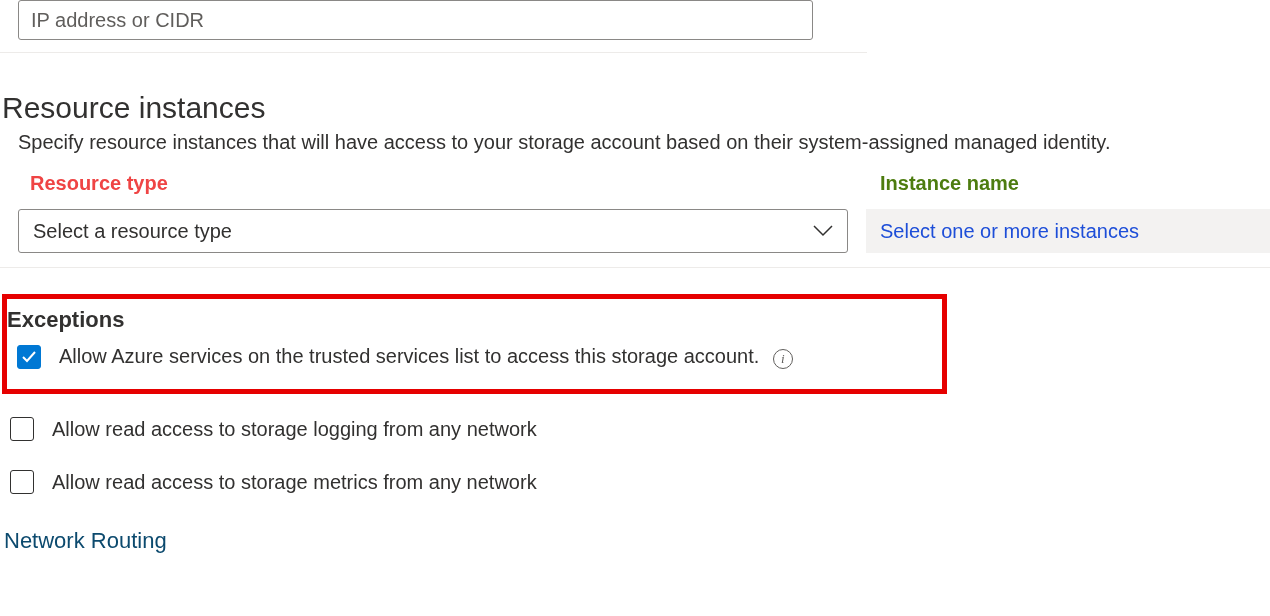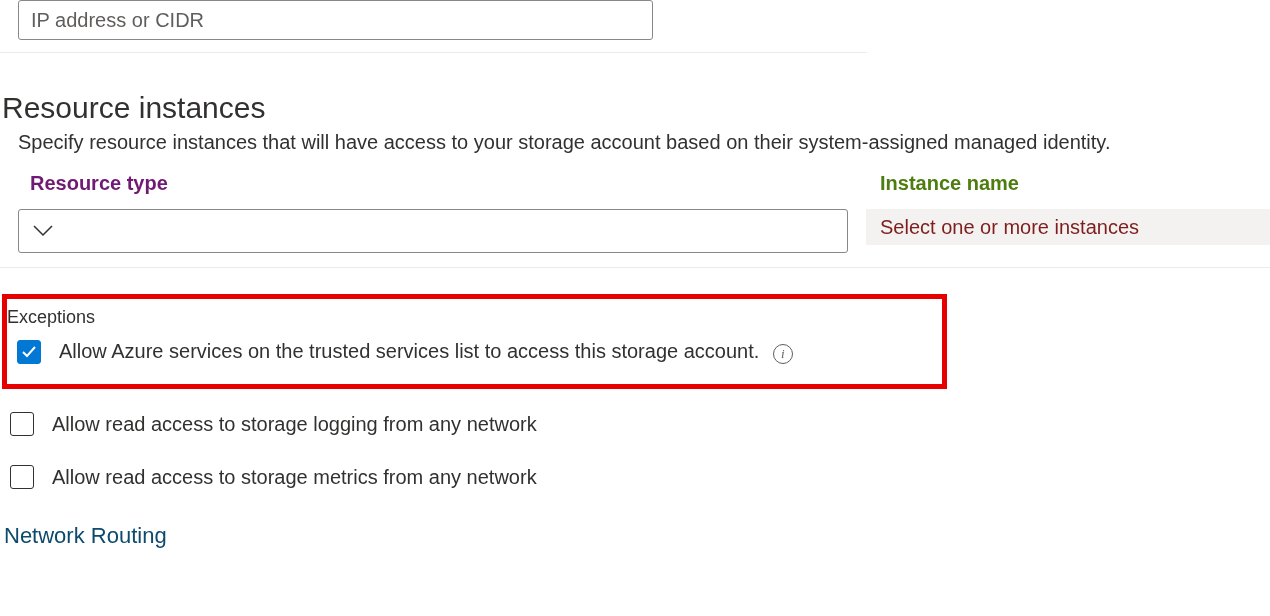--- a/index.html
+++ b/index.html
@@ -22,21 +22,21 @@
       font-weight: 600;
       color: #1b1a19;
       padding: 12px 0 12px 30px;
     }
     .input-row {
       padding: 0 0 12px 18px;
       border-bottom: 1px solid #edebe9;
       width: 867px;
     }
     .text-input {
-      width: 635px;
+      width: 795px;
       height: 40px;
       border: 1px solid #8a8886;
       border-radius: 3px;
       padding: 0 12px;
       font-size: 20px;
       color: #323130;
       outline: none;
     }
     .text-input::placeholder {
       color: #605e5c;
@@ -55,21 +55,21 @@
     }
     .headers-row {
       display: flex;
       padding-left: 30px;
       margin-bottom: 14px;
     }
     .header-col-1 {
       width: 850px;
       font-size: 20px;
       font-weight: 600;
-      color: #701a75;
+      color: #ef4444;
     }
     .header-col-2 {
       font-size: 20px;
       font-weight: 600;
       color: #4d7c0f;
       text-align: center;
     }
     .dropdown-row {
       display: flex;
       padding-left: 18px;
@@ -96,39 +96,39 @@
     }
     .dropdown-chevron {
       width: 20px;
       height: 20px;
       display: flex;
       align-items: center;
       justify-content: center;
     }
     .dropdown-disabled {
       flex: 1;
-      height: 36px;
+      height: 44px;
       background: #f3f2f1;
       border: none;
       padding: 0 14px;
       font-size: 20px;
-      color: #7f1d1d;
+      color: #1d4ed8;
       display: flex;
       align-items: center;
     }
     .highlight-box {
       border: 5px solid #e60000;
       padding: 8px 0 16px 0;
       margin-top: 26px;
       width: 945px;
       margin-left: 2px;
     }
     .exceptions-title {
-      font-size: 18px;
-      font-weight: 400;
+      font-size: 22px;
+      font-weight: 700;
       color: #323130;
       padding: 0 0 8px 0px;
     }
     .checkbox-row {
       display: flex;
       align-items: center;
       padding: 4px 0 4px 10px;
       gap: 18px;
     }
     .checkbox-row-outside {
@@ -188,20 +188,21 @@
 
 <div class="section">
   <div class="section-title">Resource instances</div>
   <div class="section-desc">Specify resource instances that will have access to your storage account based on their system-assigned managed identity.</div>
   <div class="headers-row">
     <div class="header-col-1">Resource type</div>
     <div class="header-col-2">Instance name</div>
   </div>
   <div class="dropdown-row">
     <div class="dropdown">
+      <span class="dropdown-placeholder">Select a resource type</span>
       <span class="dropdown-chevron">
         <svg width="20" height="12" viewBox="0 0 20 12">
             <path d="M1 1 L10 10 L19 1" stroke="#323130" stroke-width="1.5" fill="none"></path>
           </svg>
       </span>
     </div>
     <div class="dropdown-disabled">
       <span>Select one or more instances</span>
     </div>
   </div>

